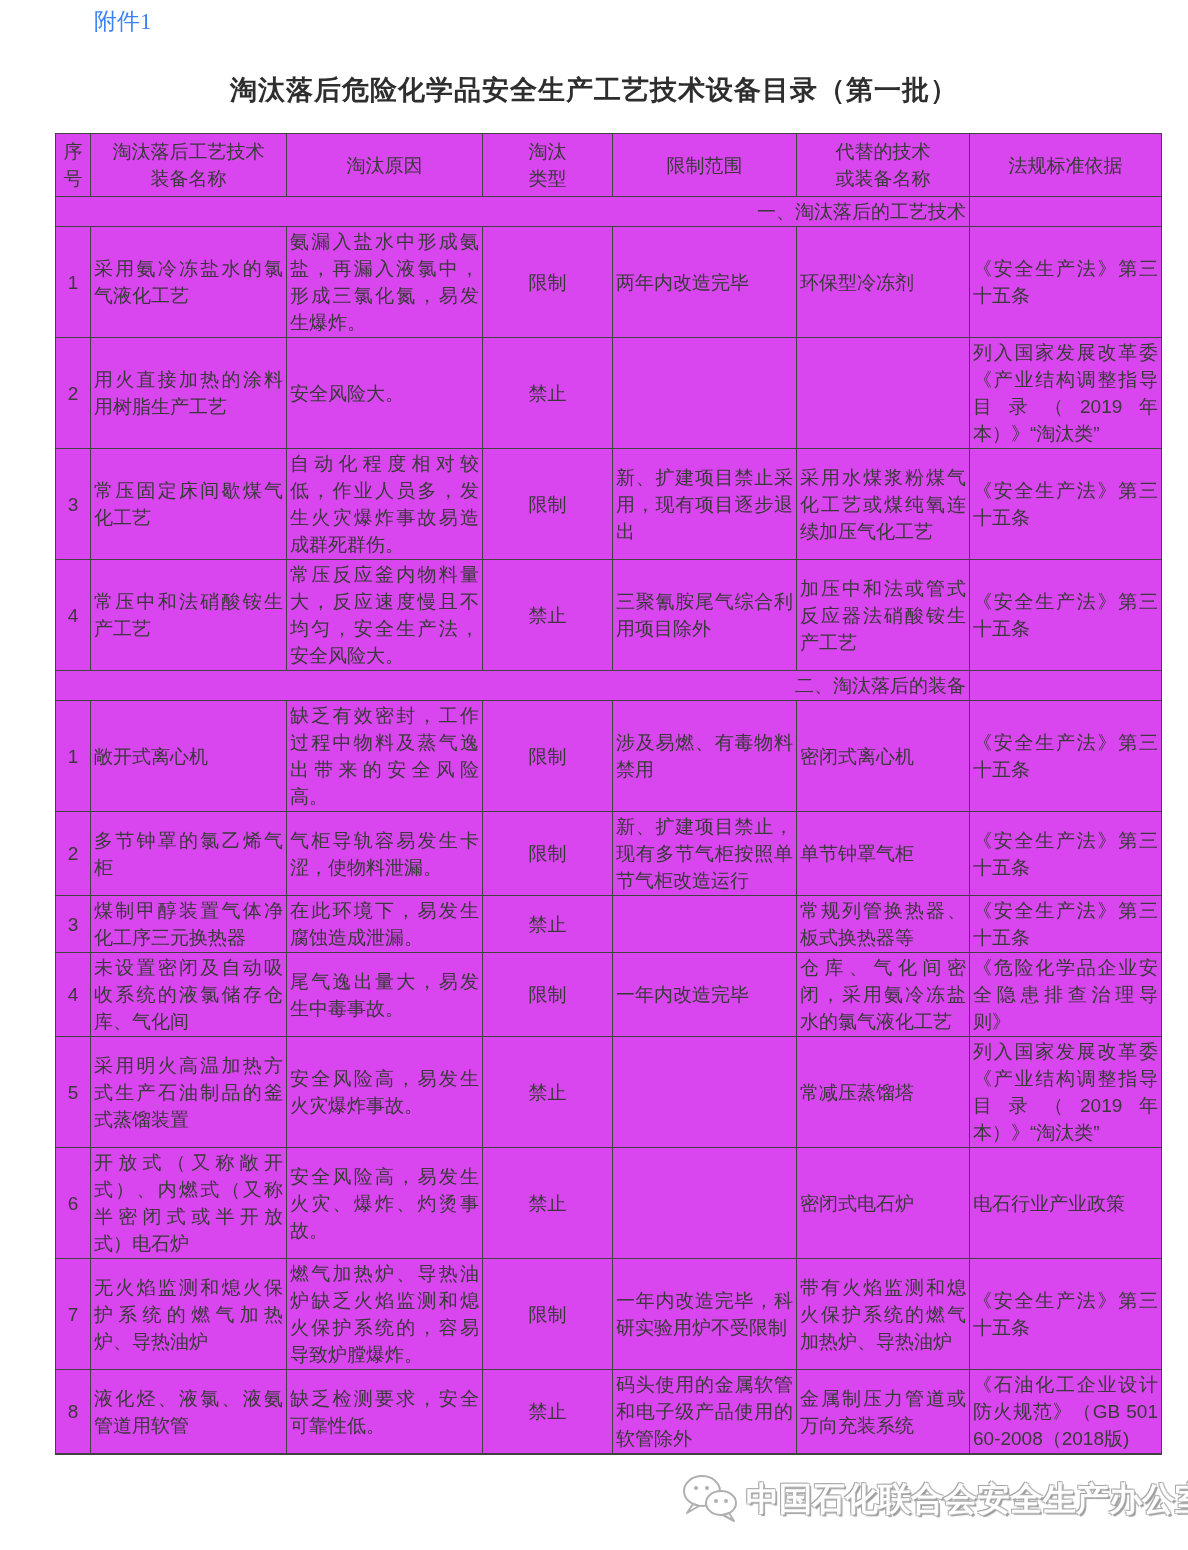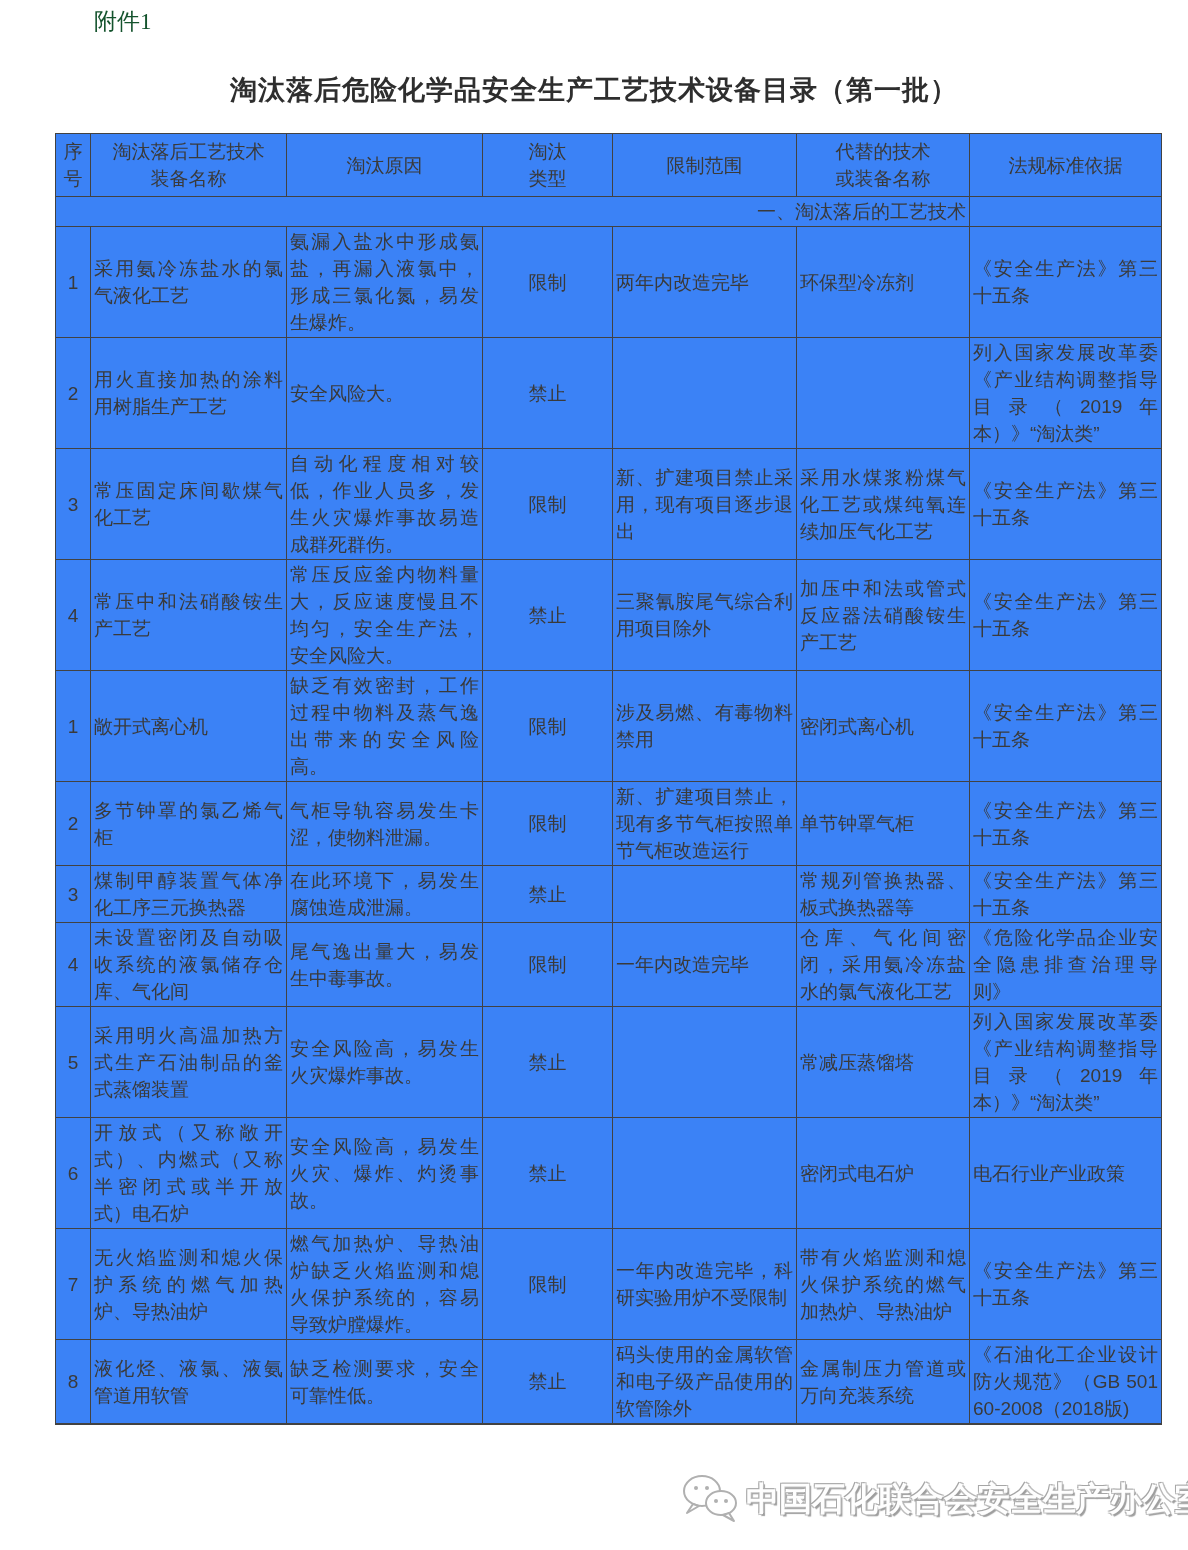--- a/index.html
+++ b/index.html
@@ -2,31 +2,31 @@
 <html><head>
 <meta charset="utf-8">
 <style>
   html,body{margin:0;padding:0;}
   body{
     width:1188px;height:1550px;position:relative;background:#ffffff;
     font-family:"Liberation Sans",sans-serif;color:#333;overflow:hidden;
   }
   .attachment{
     position:absolute;top:6px;left:94px;
-    font-family:"Liberation Serif",serif;font-size:23px;color:#14532d;
+    font-family:"Liberation Serif",serif;font-size:23px;color:#3b82f6;
   }
   .doc-title{
     position:absolute;top:72px;left:0;width:100%;text-align:center;
     font-family:"Liberation Serif",serif;font-size:27px;font-weight:bold;
     letter-spacing:1px;color:#2e2e2e;
   }
   .table-wrap{position:absolute;top:133px;left:55px;}
   table.catalog{
     border-collapse:collapse;table-layout:fixed;width:1106px;
-    background:#3b82f6;
+    background:#d946ef;
   }
   .catalog th,.catalog td{
     border:1px solid #424242;
     font-size:19px;line-height:27px;color:#3a3a3a;
     padding:1px 3px;vertical-align:middle;overflow:hidden;
     word-break:break-all;
   }
   .catalog thead th{
     height:60px;text-align:center;font-weight:normal;white-space:pre-line;
   }
@@ -116,20 +116,24 @@
         <tr>
           <td class="c-no">4</td>
           <td class="c-name">常压中和法硝酸铵生产工艺</td>
           <td class="c-reason">常压反应釜内物料量大，反应速度慢且不均匀，安全生产法，安全风险大。</td>
           <td class="c-type">禁止</td>
           <td class="c-scope">三聚氰胺尾气综合利用项目除外</td>
           <td class="c-repl">加压中和法或管式反应器法硝酸铵生产工艺</td>
           <td class="c-basis">《安全生产法》第三十五条</td>
         </tr>
         <tr>
+          <td colspan="6" class="section-cell">二、淘汰落后的装备</td>
+          <td></td>
+        </tr>
+        <tr>
           <td class="c-no">1</td>
           <td class="c-name">敞开式离心机</td>
           <td class="c-reason">缺乏有效密封，工作过程中物料及蒸气逸出带来的安全风险高。</td>
           <td class="c-type">限制</td>
           <td class="c-scope">涉及易燃、有毒物料禁用</td>
           <td class="c-repl">密闭式离心机</td>
           <td class="c-basis">《安全生产法》第三十五条</td>
         </tr>
         <tr>
           <td class="c-no">2</td>

